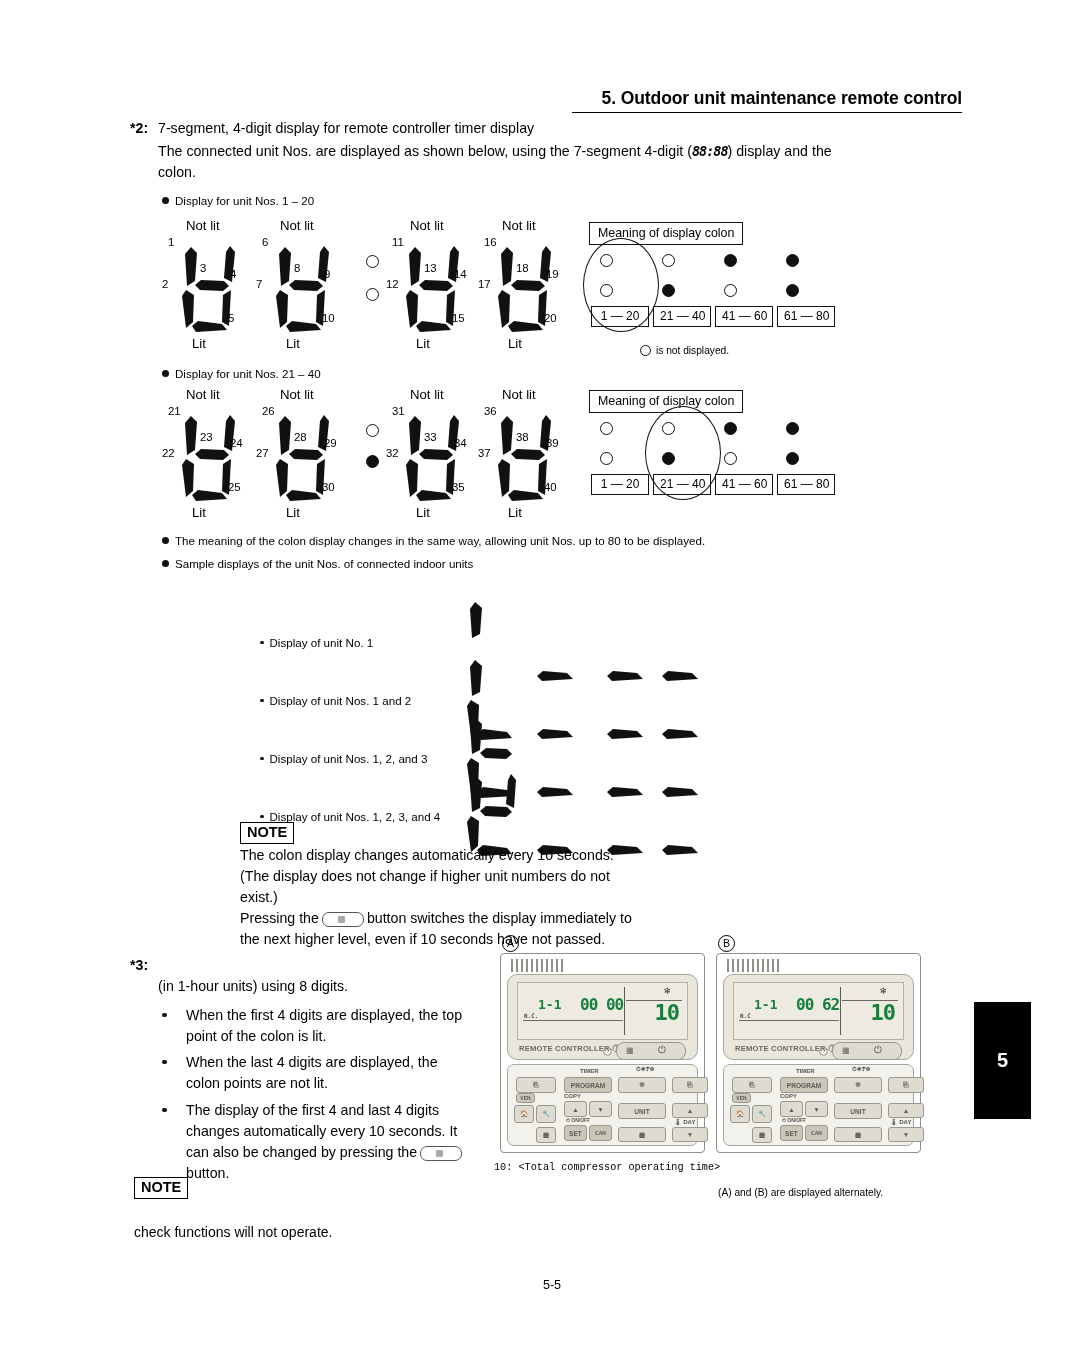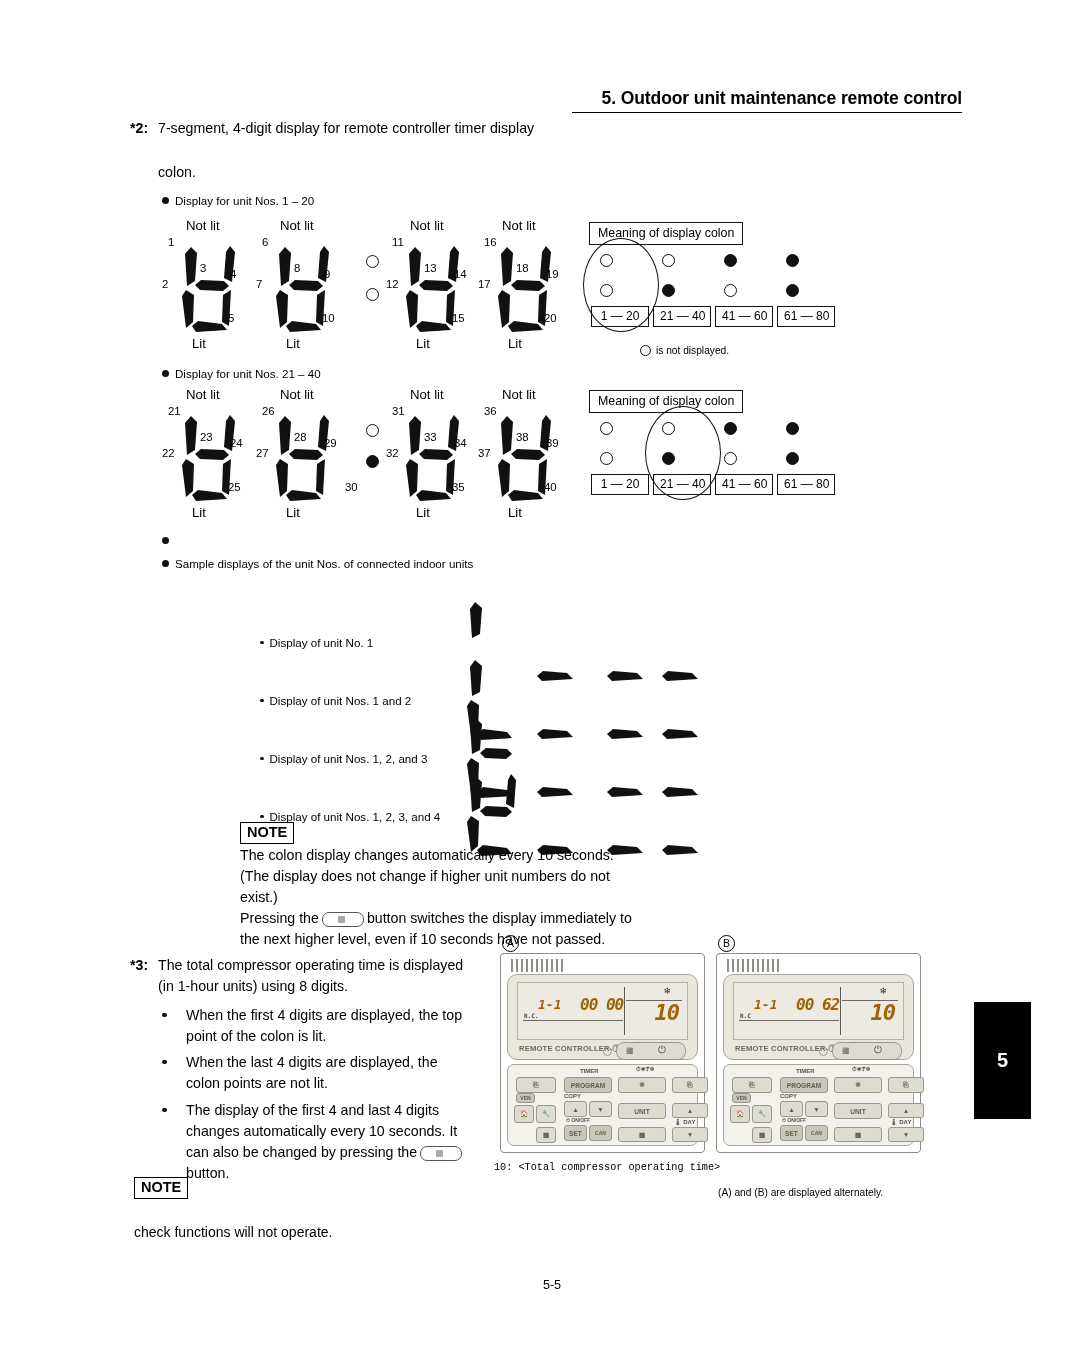--- a/index.html
+++ b/index.html
@@ -73,21 +73,21 @@
   .rc-tabs{position:absolute;left:10px;top:5px;width:52px;height:13px;
       background:repeating-linear-gradient(90deg,#8f8f89 0 2px,#fff 2px 5px);}
   .rc-inner{position:absolute;left:6px;top:20px;right:6px;height:84px;
       background:#e9e7dc;border:1.1px solid #a9a79c;border-radius:10px;}
   .lcd{position:absolute;left:9px;top:7px;right:9px;height:56px;background:#eceae1;
       border:1px solid #b4b2a6;}
   .lcd .divline{position:absolute;left:63%;top:4px;bottom:4px;width:1px;background:#5b5b55;}
   .lcd .ul1{position:absolute;left:5px;right:38%;top:37px;height:1.2px;background:#6a6a63;}
   .lcd .ul2{position:absolute;left:64%;right:5px;top:17px;height:1.2px;background:#6a6a63;}
   .lcdtxt{position:absolute;font-family:"DejaVu Sans Mono",monospace;font-weight:bold;
-      font-style:italic;color:#a16207;}
+      color:#15803d;}
   .rc-bar{position:absolute;left:9px;right:9px;top:68px;height:15px;}
   .rc-brand{position:absolute;left:2px;top:1px;font-size:7.6px;font-weight:bold;
       color:#6c6a61;letter-spacing:.2px;}
   .rc-knob{position:absolute;right:2px;top:-1px;width:68px;height:16px;background:#dedbd0;
       border:1px solid #9b998f;border-radius:8px;}
   .rc-led{position:absolute;right:76px;top:4px;width:7px;height:7px;border-radius:50%;
       border:1px solid #9b998f;}
   .rc-btns{position:absolute;left:6px;top:110px;right:6px;bottom:6px;
       background:#f2f1eb;border:1.1px solid #a9a79c;border-radius:7px;}
   .kb{position:absolute;background:#dedbd0;border:1px solid #9a988e;border-radius:3px;
@@ -110,20 +110,23 @@
 
 <div class="page">
 
   <div class="hdr">
     <div class="hdr-title">5. Outdoor unit maintenance remote control</div>
     <div class="hdr-rule"></div>
   </div>
 
   <div class="t bold" style="left:118px;top:118px;">*2:</div>
   <div class="t" style="left:146px;top:118px;">7-segment, 4-digit display for remote controller timer display</div>
+  <div class="t" style="left:146px;top:141px;">
+    <span>The connected unit Nos. are displayed as shown below, using the 7-segment 4-digit (</span><span class="seg88">88:88</span><span>) display and the</span>
+  </div>
   <div class="t" style="left:146px;top:162px;">colon.</div>
 
   <div class="t small" style="left:150px;top:190px;">
     <span class="dot"></span><span>Display for unit Nos. 1 – 20</span>
   </div>
 
   <div id="g1">
       <div class="caplbl" style="left: 174px; top: 218px;">Not lit</div>
       <div class="segfig" style="left: 168px; top: 240px;">
         <svg width="62" height="94" viewBox="0 0 62 94">
@@ -253,21 +256,21 @@
     <polygon class="seg-on" points="15,45 21,40 44,41 49,46 43,51 20,50"></polygon>
     <polygon class="seg-on" points="6,50 14,55 13,82 6,88 2,56"></polygon>
     <polygon class="seg-on" points="43,55 51,50 49,86 42,82"></polygon>
     <polygon class="seg-on" points="12,86 18,81 42,84 47,90 16,92"></polygon>
   </svg>
       </div>
       <div class="seglbl" style="left: 250px; top: 405px;">26</div>
       <div class="seglbl" style="left: 244px; top: 447px;">27</div>
       <div class="seglbl" style="left: 282px; top: 431px;">28</div>
       <div class="seglbl" style="left: 312px; top: 437px;">29</div>
-      <div class="seglbl" style="left: 310px; top: 481px; margin-left: 23px;">30</div>
+      <div class="seglbl" style="left: 310px; top: 481px;">30</div>
       <div class="caplbl" style="left: 274px; top: 505px;">Lit</div>
       <div class="caplbl" style="left: 398px; top: 387px;">Not lit</div>
       <div class="segfig" style="left: 392px; top: 409px;">
         <svg width="62" height="94" viewBox="0 0 62 94">
     <polygon class="seg-off" points="14,3 48,3 43,10 19,10"></polygon>
     <polygon class="seg-on" points="11,7 17,13 15,41 7,46 5,14"></polygon>
     <polygon class="seg-on" points="50,6 55,12 52,42 44,38 46,12"></polygon>
     <polygon class="seg-on" points="15,45 21,40 44,41 49,46 43,51 20,50"></polygon>
     <polygon class="seg-on" points="6,50 14,55 13,82 6,88 2,56"></polygon>
     <polygon class="seg-on" points="43,55 51,50 49,86 42,82"></polygon>
@@ -314,21 +317,21 @@
       <div class="mrow-dot fill" style="left: 712px; top: 422px;"></div>
       <div class="mrow-dot" style="left: 712px; top: 452px;"></div>
       <div class="mbox" style="left: 703px; top: 474px; width: 44px;">41 — 60</div>
       <div class="mrow-dot fill" style="left: 774px; top: 422px;"></div>
       <div class="mrow-dot fill" style="left: 774px; top: 452px;"></div>
       <div class="mbox" style="left: 765px; top: 474px; width: 44px;">61 — 80</div>
       <div class="ellipse" style="left: 633px; top: 406px; width: 74px; height: 92px;"></div>
     </div>
 
   <div class="t small" style="left:150px;top:530px;">
-    <span class="dot"></span>
+    <span class="dot"></span><span>The meaning of the colon display changes in the same way, allowing unit Nos. up to 80 to be displayed.</span>
   </div>
   <div class="t small" style="left:150px;top:553px;">
     <span class="dot"></span><span>Sample displays of the unit Nos. of connected indoor units</span>
   </div>
 
   <div id="samples">
       <div>
         <div class="t small" style="left: 248px; top: 632px;"><span class="sqdot"></span><span>Display of unit No. 1</span></div>
         <div class="sampdig" style="left: 455px; top: 600px;"><svg width="52" height="84" viewBox="0 0 52 84" fill="#111">
             <polygon points="8,2 15,8 13,34 5,38 3,9"></polygon>
@@ -404,21 +407,20 @@
   </div>
   <div class="t" style="left:228px;top:845px;">The colon display changes automatically every 10 seconds.</div>
   <div class="t" style="left:228px;top:866px;">(The display does not change if higher unit numbers do not</div>
   <div class="t" style="left:228px;top:887px;">exist.)</div>
   <div class="t" style="left:228px;top:908px;">
     <span>Pressing the</span><span class="btnglyph"></span><span>button switches the display immediately to</span>
   </div>
   <div class="t" style="left:228px;top:929px;text-align:center;">the next higher level, even if 10 seconds have not passed.</div>
 
   <div class="t bold" style="left:118px;top:955px;">*3:</div>
-  <div class="t" style="left:146px;top:955px;">The total compressor operating time is displayed</div>
   <div class="t" style="left:146px;top:976px;">
     <span>(</span><span>in 1-hour units) using 8 digits.</span>
   </div>
 
   <div id="note3items">
       <div class="t" style="left: 150px; top: 1005px;"><span class="sqdot" style="width:4.5px;height:4.5px;"></span></div>
       <div class="t" style="left: 174px; top: 1005px;">When the first 4 digits are displayed, the top</div>
       <div class="t" style="left: 174px; top: 1026px;">point of the colon is lit.</div>
       <div class="t" style="left: 150px; top: 1052px;"><span class="sqdot" style="width:4.5px;height:4.5px;"></span></div>
       <div class="t" style="left: 174px; top: 1052px;">When the last 4 digits are displayed, the</div>

